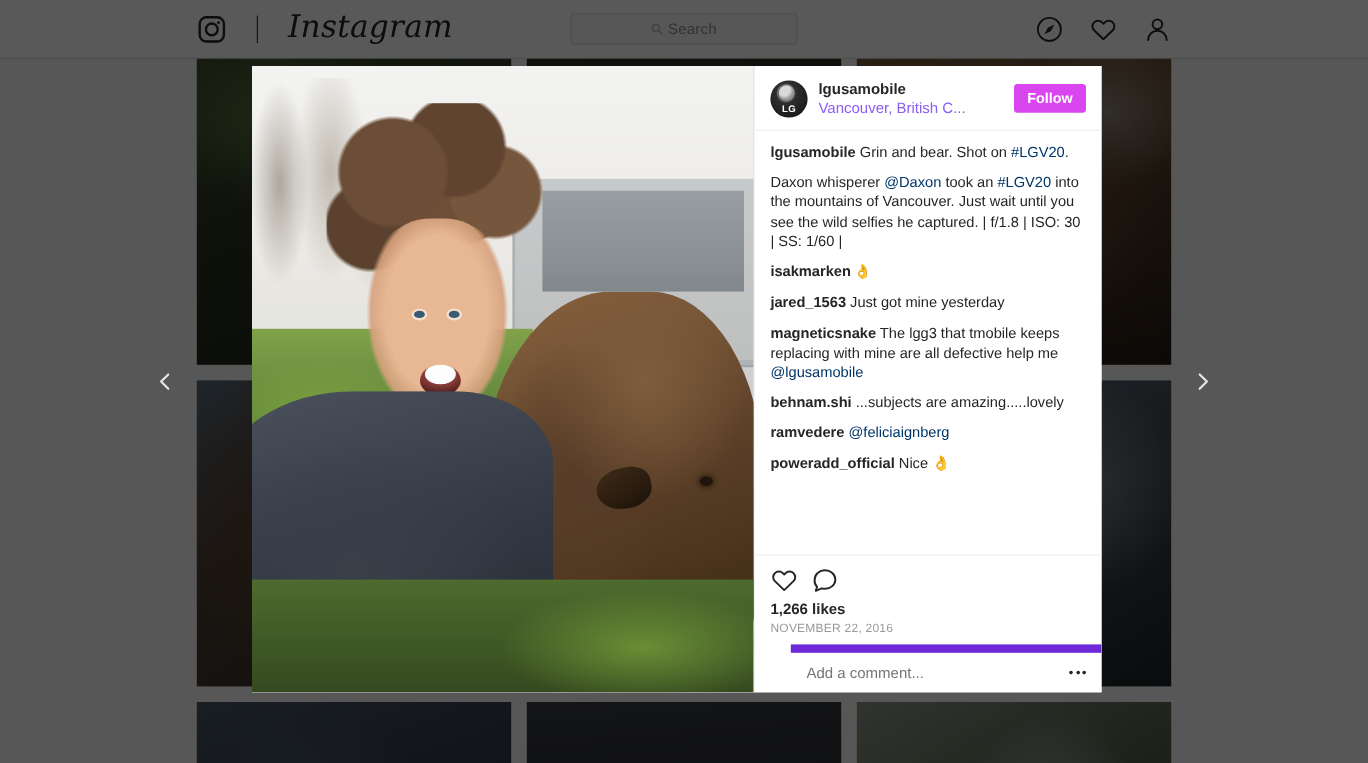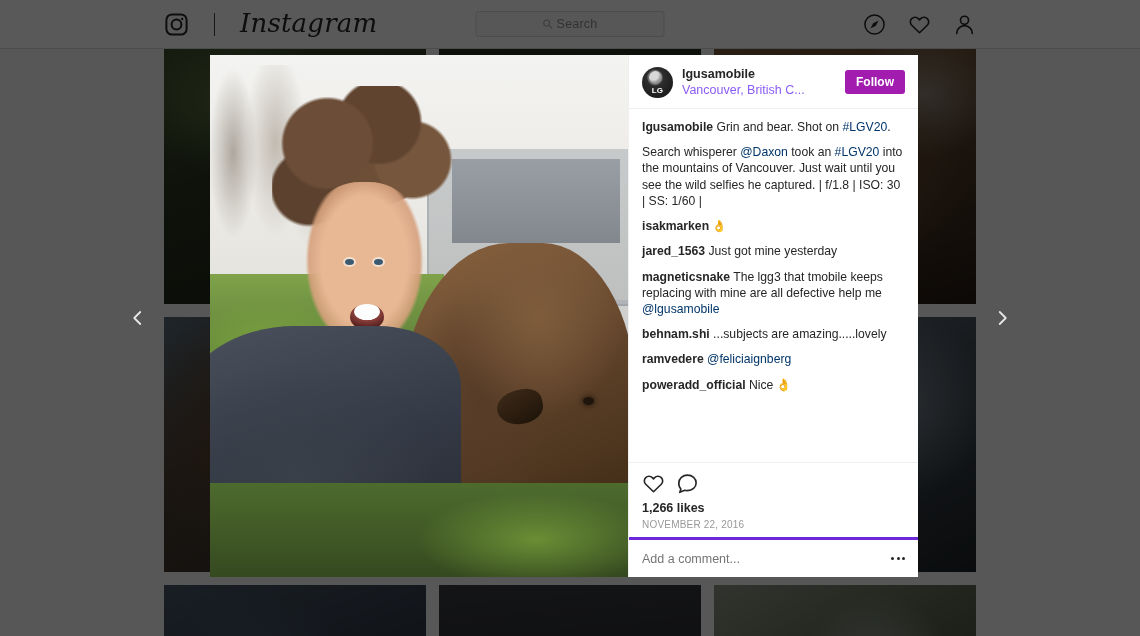--- a/index.html
+++ b/index.html
@@ -278,21 +278,21 @@
   #header-text { flex:1 1 auto; min-width:0; line-height:1.28; }
   #acct-name {
     font-size:12.5px; font-weight:bold; color:#262626; display:block;
   }
   #acct-loc {
     font-size:12.5px; color:#8b5cf6; display:block;
     white-space:nowrap; overflow:hidden; text-overflow:ellipsis;
   }
   #follow-btn {
     flex:0 0 auto;
-    background:#a21caf; color:#fff;
+    background:#d946ef; color:#fff;
     font-size:12px; font-weight:bold;
     border:none; border-radius:3px;
     padding:5px 11px; cursor:pointer;
     font-family:"Liberation Sans", sans-serif;
   }
 
   #comments {
     flex: 1 1 auto;
     padding: 10px 13px 6px 13px;
     overflow: hidden;
@@ -311,24 +311,25 @@
     border-top:1px solid #efefef;
     padding: 9px 13px 7px 13px;
   }
   #action-icons { display:flex; gap:11px; align-items:center; margin-bottom:6px; }
   #action-icons svg { width:23px; height:23px; display:block; cursor:pointer; }
   #likes { font-size:12.5px; font-weight:bold; color:#262626; }
   #date { font-size:10px; color:#999; letter-spacing:.2px; margin-top:4px; }
 
   #add-comment {
     flex:0 0 auto;
-    border-top:3px solid #6d28d9;
+    border-top:7px solid #6d28d9;
     height: 40px;
     display:flex; align-items:center; justify-content:space-between;
     padding: 0 13px;
+    margin-left: 30px;
   }
   #cmt-input {
     border:none; outline:none; background:transparent;
     font-size:12.5px; color:#8e8e8e; width:200px;
     font-family:"Liberation Sans", sans-serif;
   }
   #more-btn {
     display:flex; gap:2.5px; align-items:center; cursor:pointer; padding:6px 0;
   }
   #more-btn i { width:3px; height:3px; border-radius:50%; background:#262626; display:block; }
@@ -468,21 +469,21 @@
       <button id="follow-btn">Follow</button>
     </div>
 
     <div id="comments">
 
       <div class="cmt">
         <span class="uname">lgusamobile</span><span> Grin and bear. Shot on </span><span class="lnk">#LGV20</span><span>.</span>
       </div>
 
       <div class="cmt">
-        <span>Search whisperer </span><span class="lnk">@Daxon</span><span> took an </span><span class="lnk">#LGV20</span><span> into the mountains of Vancouver. Just wait until you see the wild selfies he captured. | f/1.8 | ISO: 30 | SS: 1/60 |</span>
+        <span>Daxon whisperer </span><span class="lnk">@Daxon</span><span> took an </span><span class="lnk">#LGV20</span><span> into the mountains of Vancouver. Just wait until you see the wild selfies he captured. | f/1.8 | ISO: 30 | SS: 1/60 |</span>
       </div>
 
       <div class="cmt">
         <span class="uname">isakmarken</span><span class="emoji"> 👌</span>
       </div>
       <div class="cmt">
         <span class="uname">jared_1563</span><span> Just got mine yesterday</span>
       </div>
       <div class="cmt">
         <span class="uname">magneticsnake</span><span> The lgg3 that tmobile keeps replacing with mine are all defective help me </span><span class="lnk">@lgusamobile</span>

